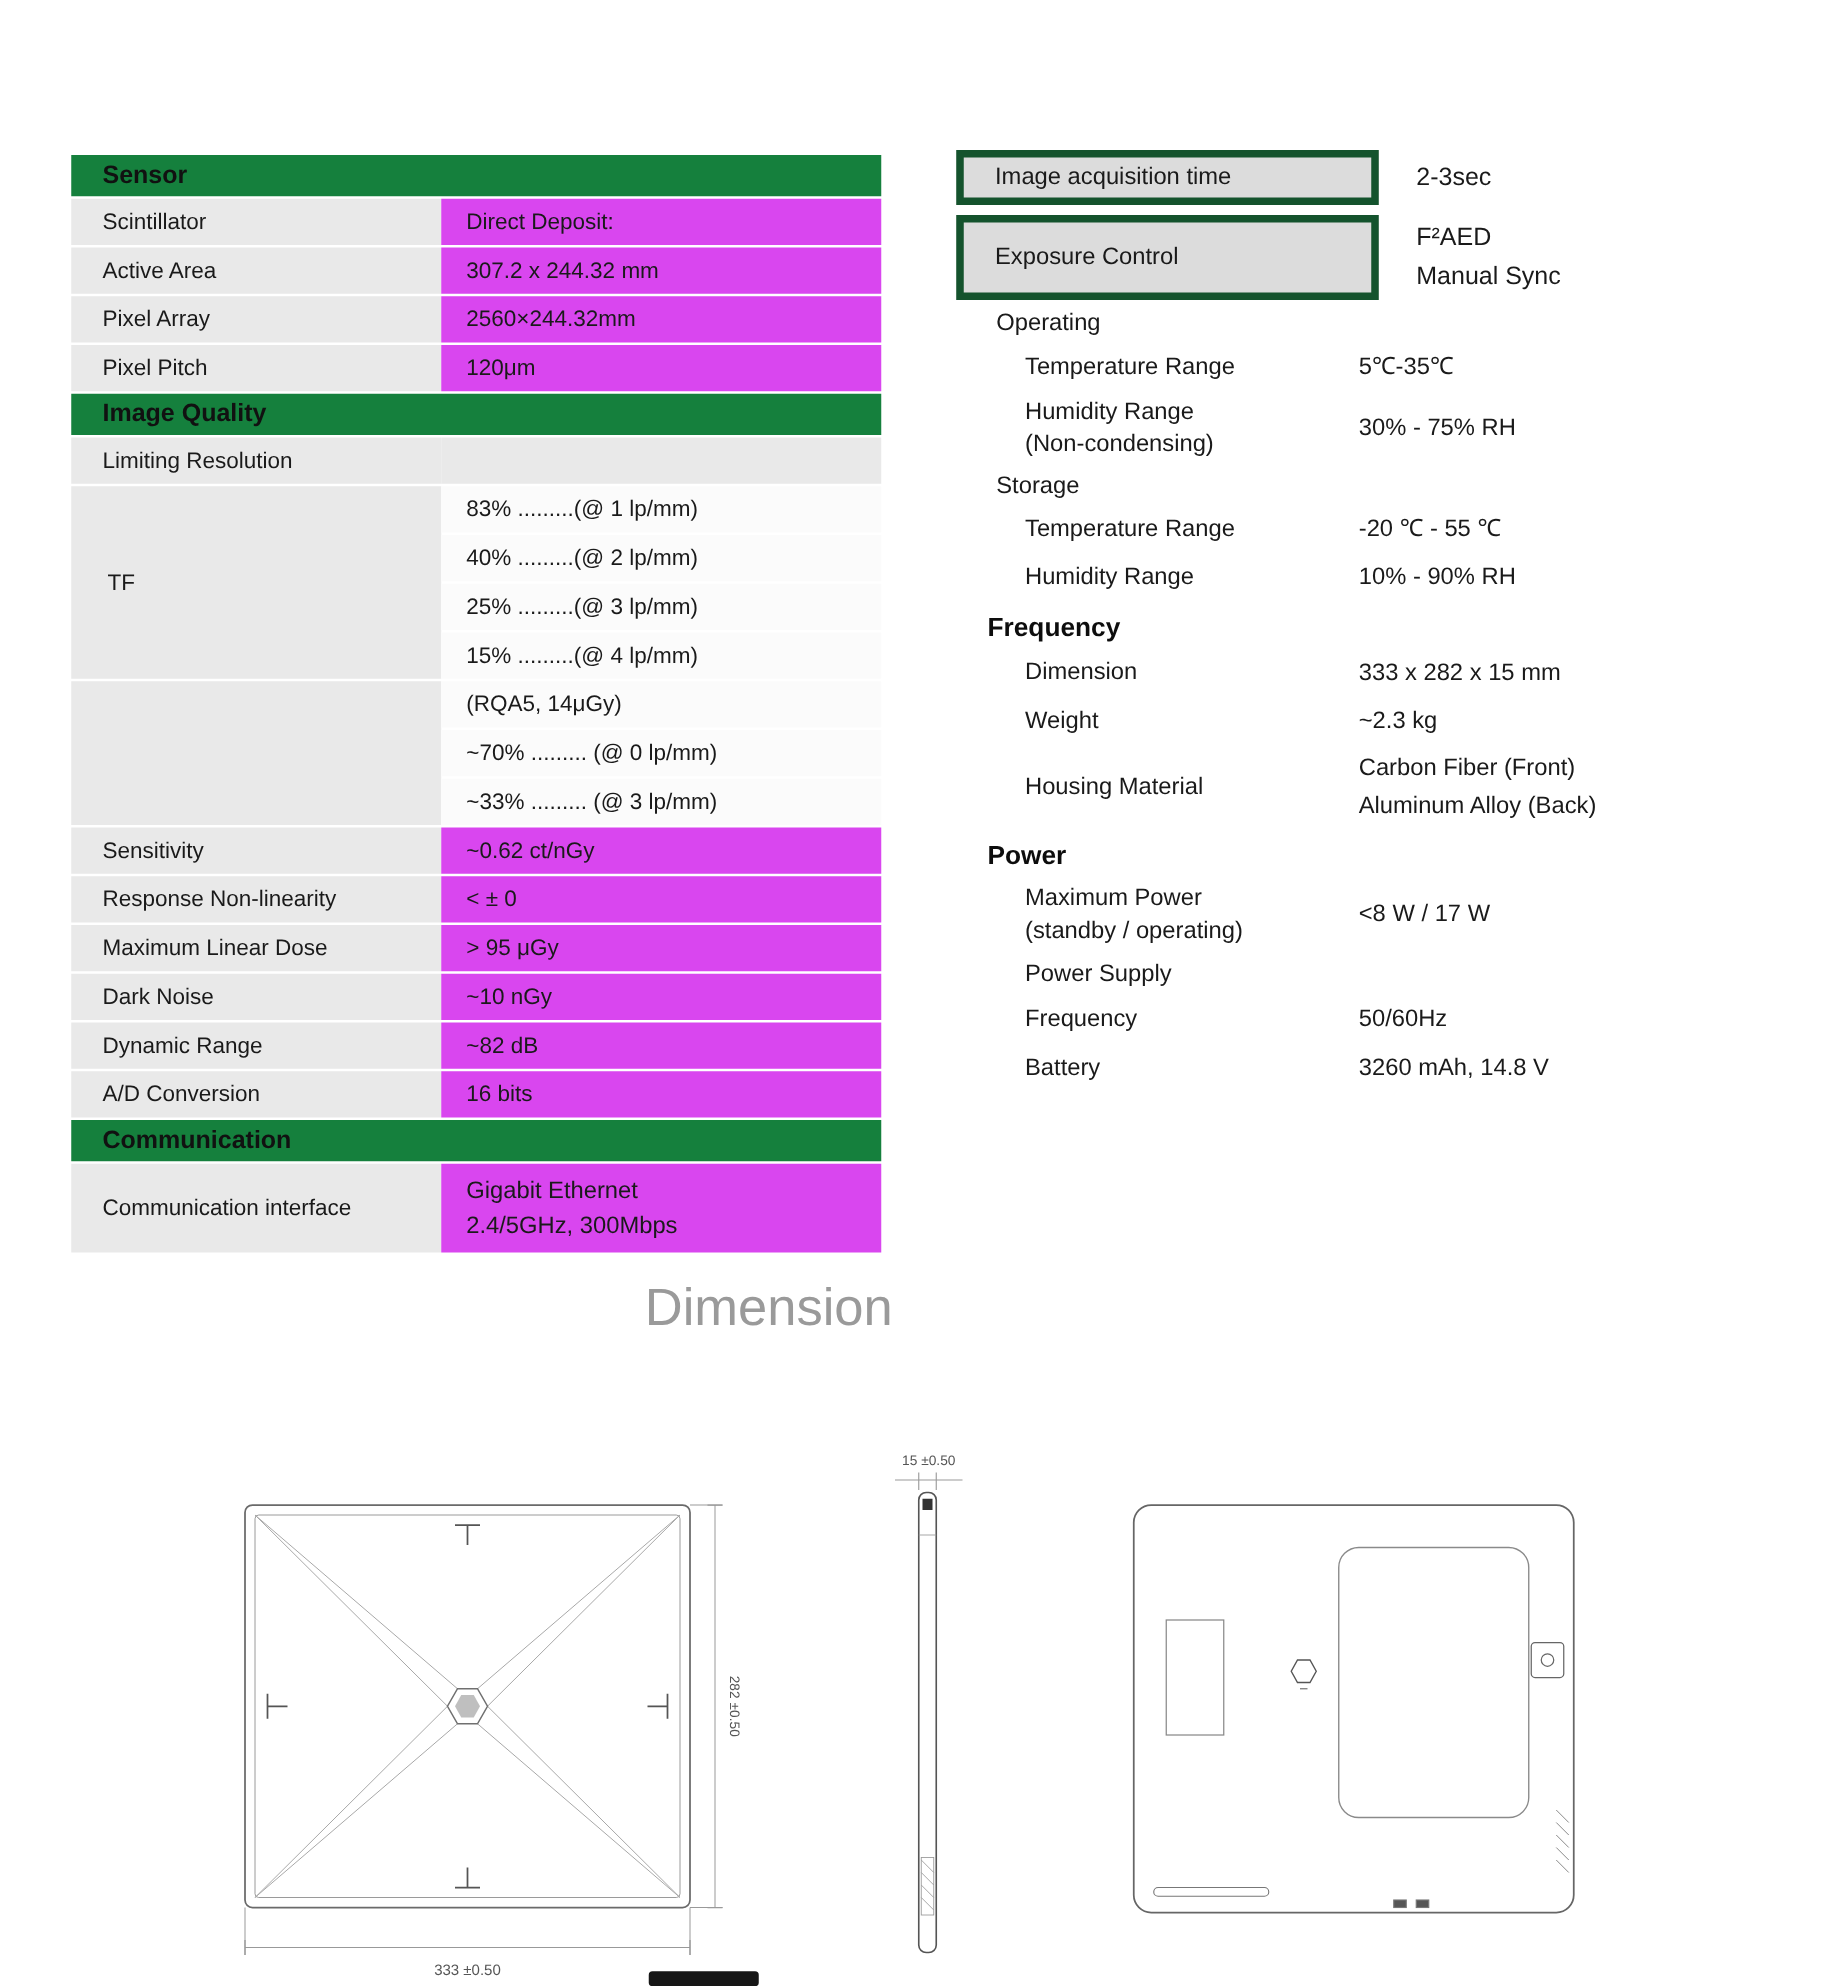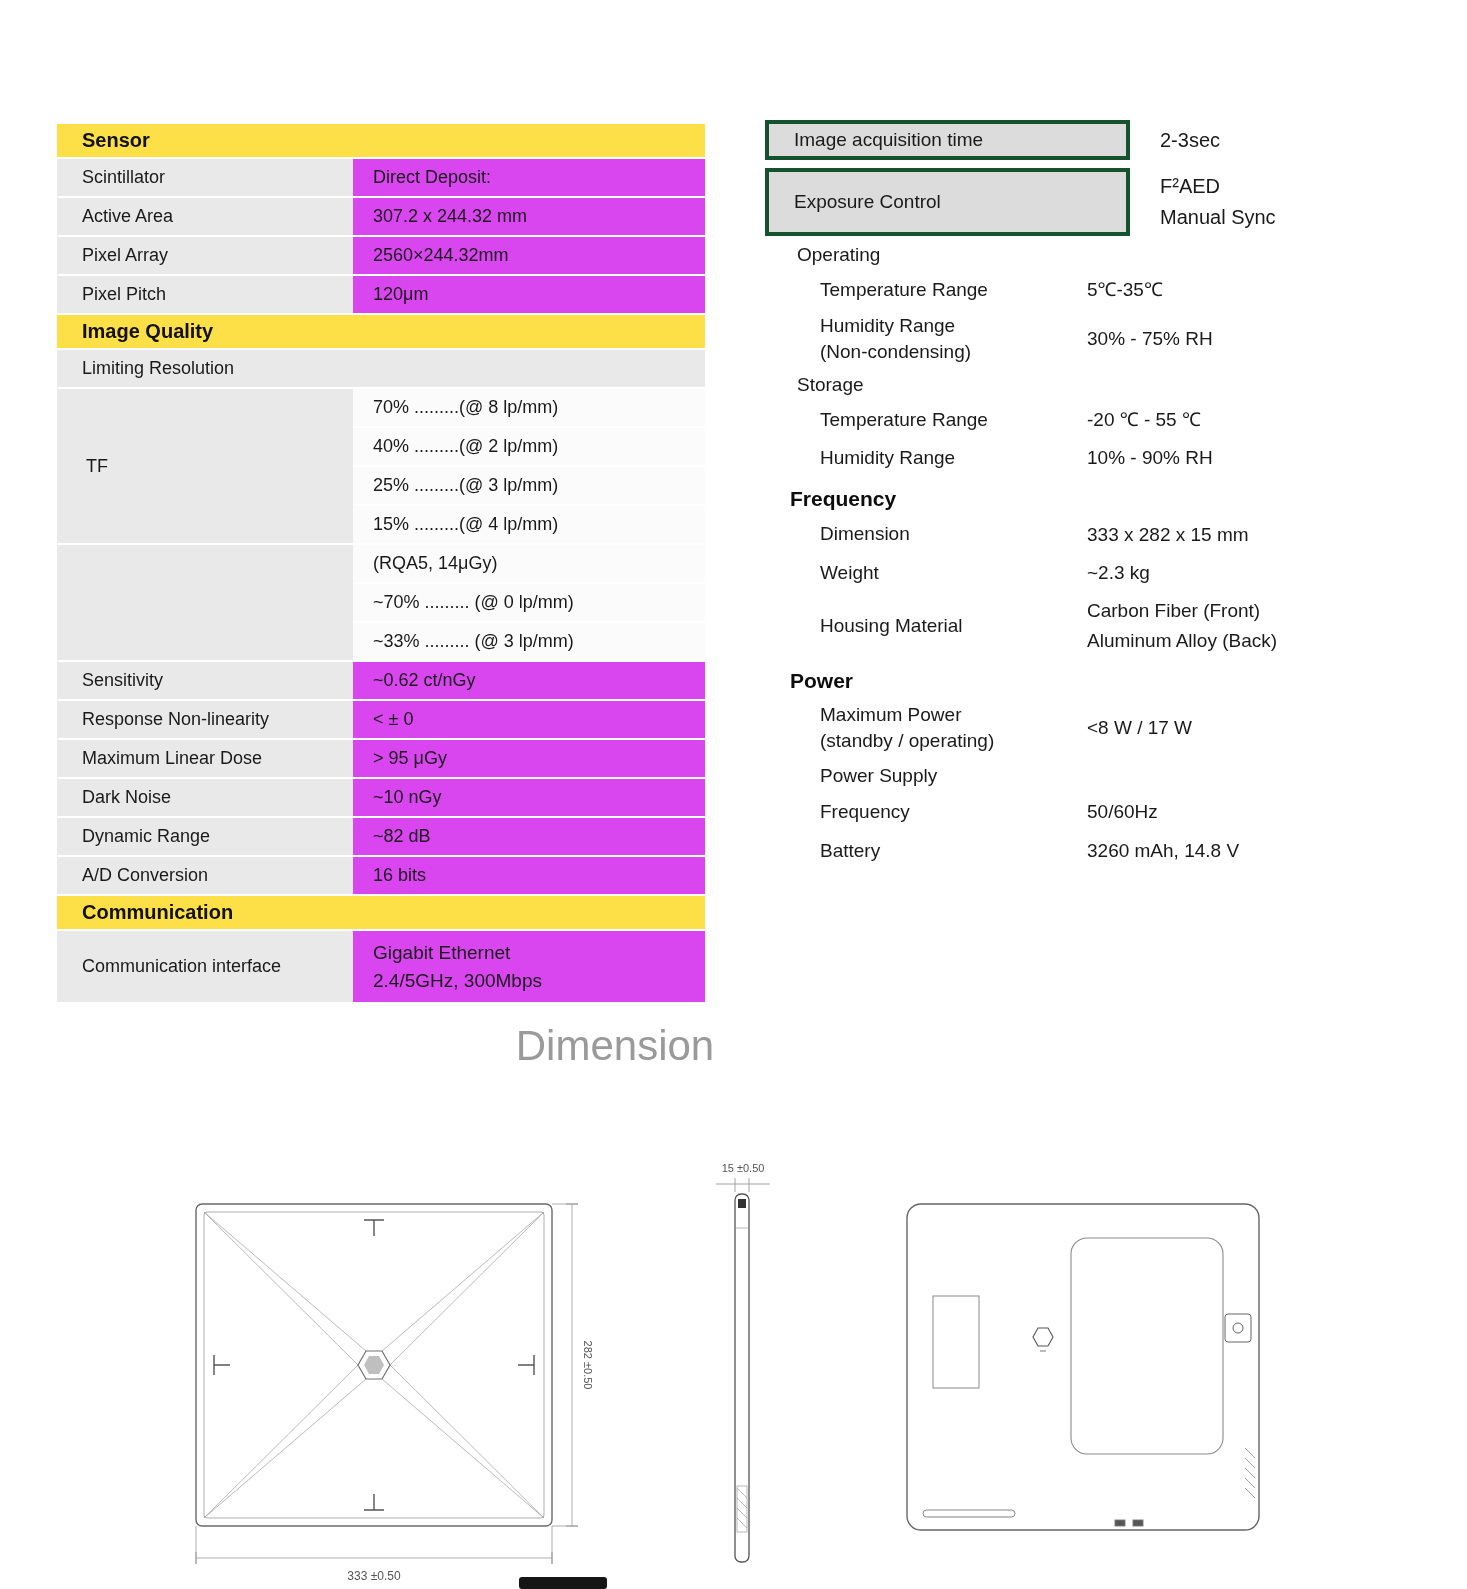--- a/index.html
+++ b/index.html
@@ -4,37 +4,37 @@
 <style>
   * { box-sizing: border-box; }
   body { margin: 0; background: #ffffff; font-family: "Liberation Sans", sans-serif; color: #1a1a1a; }
   .page { position: relative; width: 1467px; height: 1589px; background: #fff; overflow: hidden; }
 
   .main-title { position: absolute; top: 36px; left: 0; width: 1280px; text-align: center;
                 font-size: 45px; color: #8a8a8a; font-weight: 400; letter-spacing: 1px; }
 
   
   .spec-table { position: absolute; left: 57px; top: 124px; width: 648px; font-size: 18px; }
-  .sec-header { background: #fde047; color: #111; font-weight: bold; font-size: 20px;
+  .sec-header { background: #15803d; color: #111; font-weight: bold; font-size: 20px;
                 padding: 5px 10px 5px 25px; margin-bottom: 2px; }
   .trow { display: flex; margin-bottom: 2px; }
   .tlabel { width: 296px; background: #e9e9e9; padding: 8px 10px 8px 25px; white-space: pre-line; }
   .tvalue { flex: 1; background: #d946ef; padding: 8px 10px 8px 20px; white-space: pre-line; }
   .trow.gray .tvalue { background: #e9e9e9; }
   .block-label { display: flex; align-items: center; padding-left: 29px; padding-top: 0; padding-bottom: 0; }
   .tvals { flex: 1; display: flex; flex-direction: column; }
   .tvals .v { background: #fbfbfb; padding: 8px 10px 8px 20px; margin-bottom: 2px; }
   .tvals .v:last-child { margin-bottom: 0; }
   .trow.comm .tlabel { display: flex; align-items: center; }
   .trow.comm .tvalue { line-height: 1.45; font-size: 19px; }
 
   
   .right-panel { position: absolute; left: 765px; top: 120px; width: 670px; font-size: 19px; }
   .gray-row { display: flex; align-items: center; margin-bottom: 8px; }
-  .gray-box { width: 365px; background: #dcdcdc; border: 4px solid #14532d; padding: 5px 8px 5px 25px;
+  .gray-box { width: 338px; background: #dcdcdc; border: 6px solid #14532d; padding: 5px 8px 5px 25px;
               display: flex; align-items: center; min-height: 36px; }
   .gray-box.tall { min-height: 68px; }
   .gray-val { margin-left: 30px; white-space: pre-line; line-height: 1.55; font-size: 20px; }
   .section-title { font-weight: bold; font-size: 21px; color: #0d0d0d; margin: 14px 0 4px 25px; }
   .sub-label { margin: 8px 0 2px 32px; font-size: 19px; color: #1a1a1a; }
   .rrow { display: flex; align-items: center; margin: 9px 0 9px 55px; }
   .rlabel { width: 267px; white-space: pre-line; line-height: 1.35; }
   .rvalue { flex: 1; white-space: pre-line; line-height: 1.55; }
 
   
@@ -77,21 +77,21 @@
     <div class="sec-header">Image Quality</div>
 
     <div class="trow gray">
       <div class="tlabel">Limiting Resolution</div>
       <div class="tvalue"></div>
     </div>
 
     <div class="trow">
       <div class="tlabel block-label">TF</div>
       <div class="tvals">
-        <div class="v">70%  .........(@ 8 lp/mm)</div>
+        <div class="v">83%  .........(@ 1 lp/mm)</div>
         <div class="v">40%  .........(@ 2 lp/mm)</div>
         <div class="v">25%  .........(@ 3 lp/mm)</div>
         <div class="v">15%  .........(@ 4 lp/mm)</div>
       </div>
     </div>
 
     <div class="trow">
       <div class="tlabel block-label"></div>
       <div class="tvals">
         <div class="v">(RQA5, 14μGy)</div>

